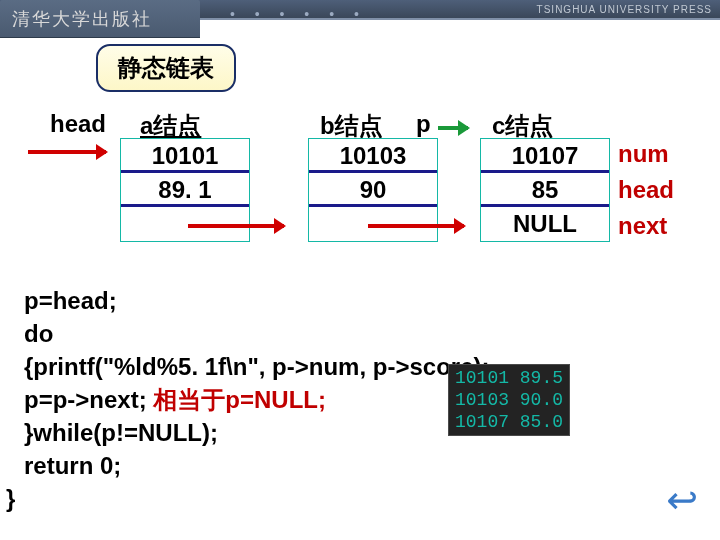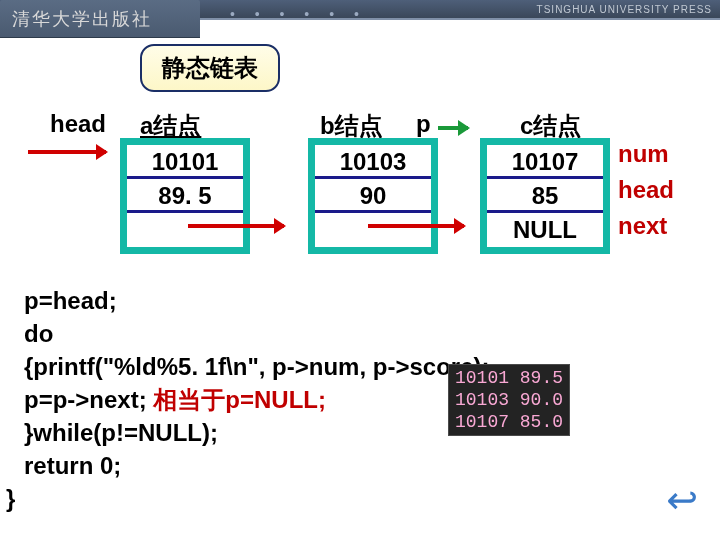--- a/index.html
+++ b/index.html
@@ -44,36 +44,35 @@
   .title-box {
     position: absolute;
     left: 96px; top: 44px;
     background: linear-gradient(to bottom, #fffde8 0%, #fdf7c8 100%);
     border: 2px solid #1a2e66;
     border-radius: 14px;
     padding: 6px 20px;
     font-size: 24px;
     font-weight: bold;
     color: #000;
-    margin-left: 44px;
   }
 
   .diagram { position: absolute; left: 20px; top: 110px; width: 680px; }
 
   .head-label {
     position: absolute; left: 6px; top: 0;
     font-size: 24px; font-weight: bold; color: #000; margin-left: 24px;
   }
   .node-label { position: absolute; font-size: 24px; font-weight: bold; }
   .p-label { position: absolute; font-size: 24px; font-weight: bold; }
   .field-label { position: absolute; font-size: 24px; font-weight: bold; color: #c00000; }
 
   .node {
     position: absolute;
-    border: 7px solid #14b8a6;
+    border: 1px solid #14b8a6;
     background: #fff;
     width: 130px;
   }
   .cell {
     height: 34px;
     border-bottom: 3px solid #1a1a8a;
     text-align: center;
     font-size: 24px;
     font-weight: bold;
     color: #000;
@@ -107,21 +106,21 @@
     font-size: 24px; font-weight: bold; color: #000;
     line-height: 33px;
     white-space: nowrap;
   }
   .comment { color: #c00000; }
 
   .output-box {
     position: absolute;
     left: 448px; top: 364px;
     background: #232323;
-    color: #f9a8d4;
+    color: #14b8a6;
     font-family: "Courier New", monospace;
     font-size: 18px;
     line-height: 22px;
     padding: 2px 6px;
     border: 1px solid #4a4a4a;
   }
 
   .back-arrow {
     position: absolute;
     right: 22px; bottom: 18px;
@@ -140,37 +139,37 @@
 
 <div class="title-box">静态链表</div>
 
 <div class="diagram">
   <div class="head-label">head</div>
   <div class="arrow-red-h" style="left:8px; top:40px; width:78px;"></div>
 
   <div class="node-label" style="left:120px; top:0;text-decoration:underline;">a结点</div>
   <div class="node" style="left:100px; top:28px;">
     <div class="cell">10101</div>
-    <div class="cell">89. 5</div>
+    <div class="cell">89. 1</div>
     <div class="cell"></div>
   </div>
   <div class="arrow-red-h" style="left:168px; top:114px; width:96px;"></div>
 
   <div class="node-label" style="left:300px; top:0;">b结点</div>
   <div class="node" style="left:288px; top:28px;">
     <div class="cell">10103</div>
     <div class="cell">90</div>
     <div class="cell"></div>
   </div>
   <div class="arrow-red-h" style="left:348px; top:114px; width:96px;"></div>
 
   <div class="p-label" style="left:396px; top:0;">p</div>
   <div class="arrow-green-h" style="left:418px; top:16px; width:30px;"></div>
 
-  <div class="node-label" style="left:500px; top:0;">c结点</div>
+  <div class="node-label" style="left:472px; top:0;">c结点</div>
   <div class="node" style="left:460px; top:28px;">
     <div class="cell">10107</div>
     <div class="cell">85</div>
     <div class="cell">NULL</div>
   </div>
 
   <div class="field-label" style="left:598px; top:30px;">num</div>
   <div class="field-label" style="left:598px; top:66px;">head</div>
   <div class="field-label" style="left:598px; top:102px;">next</div>
 </div>

